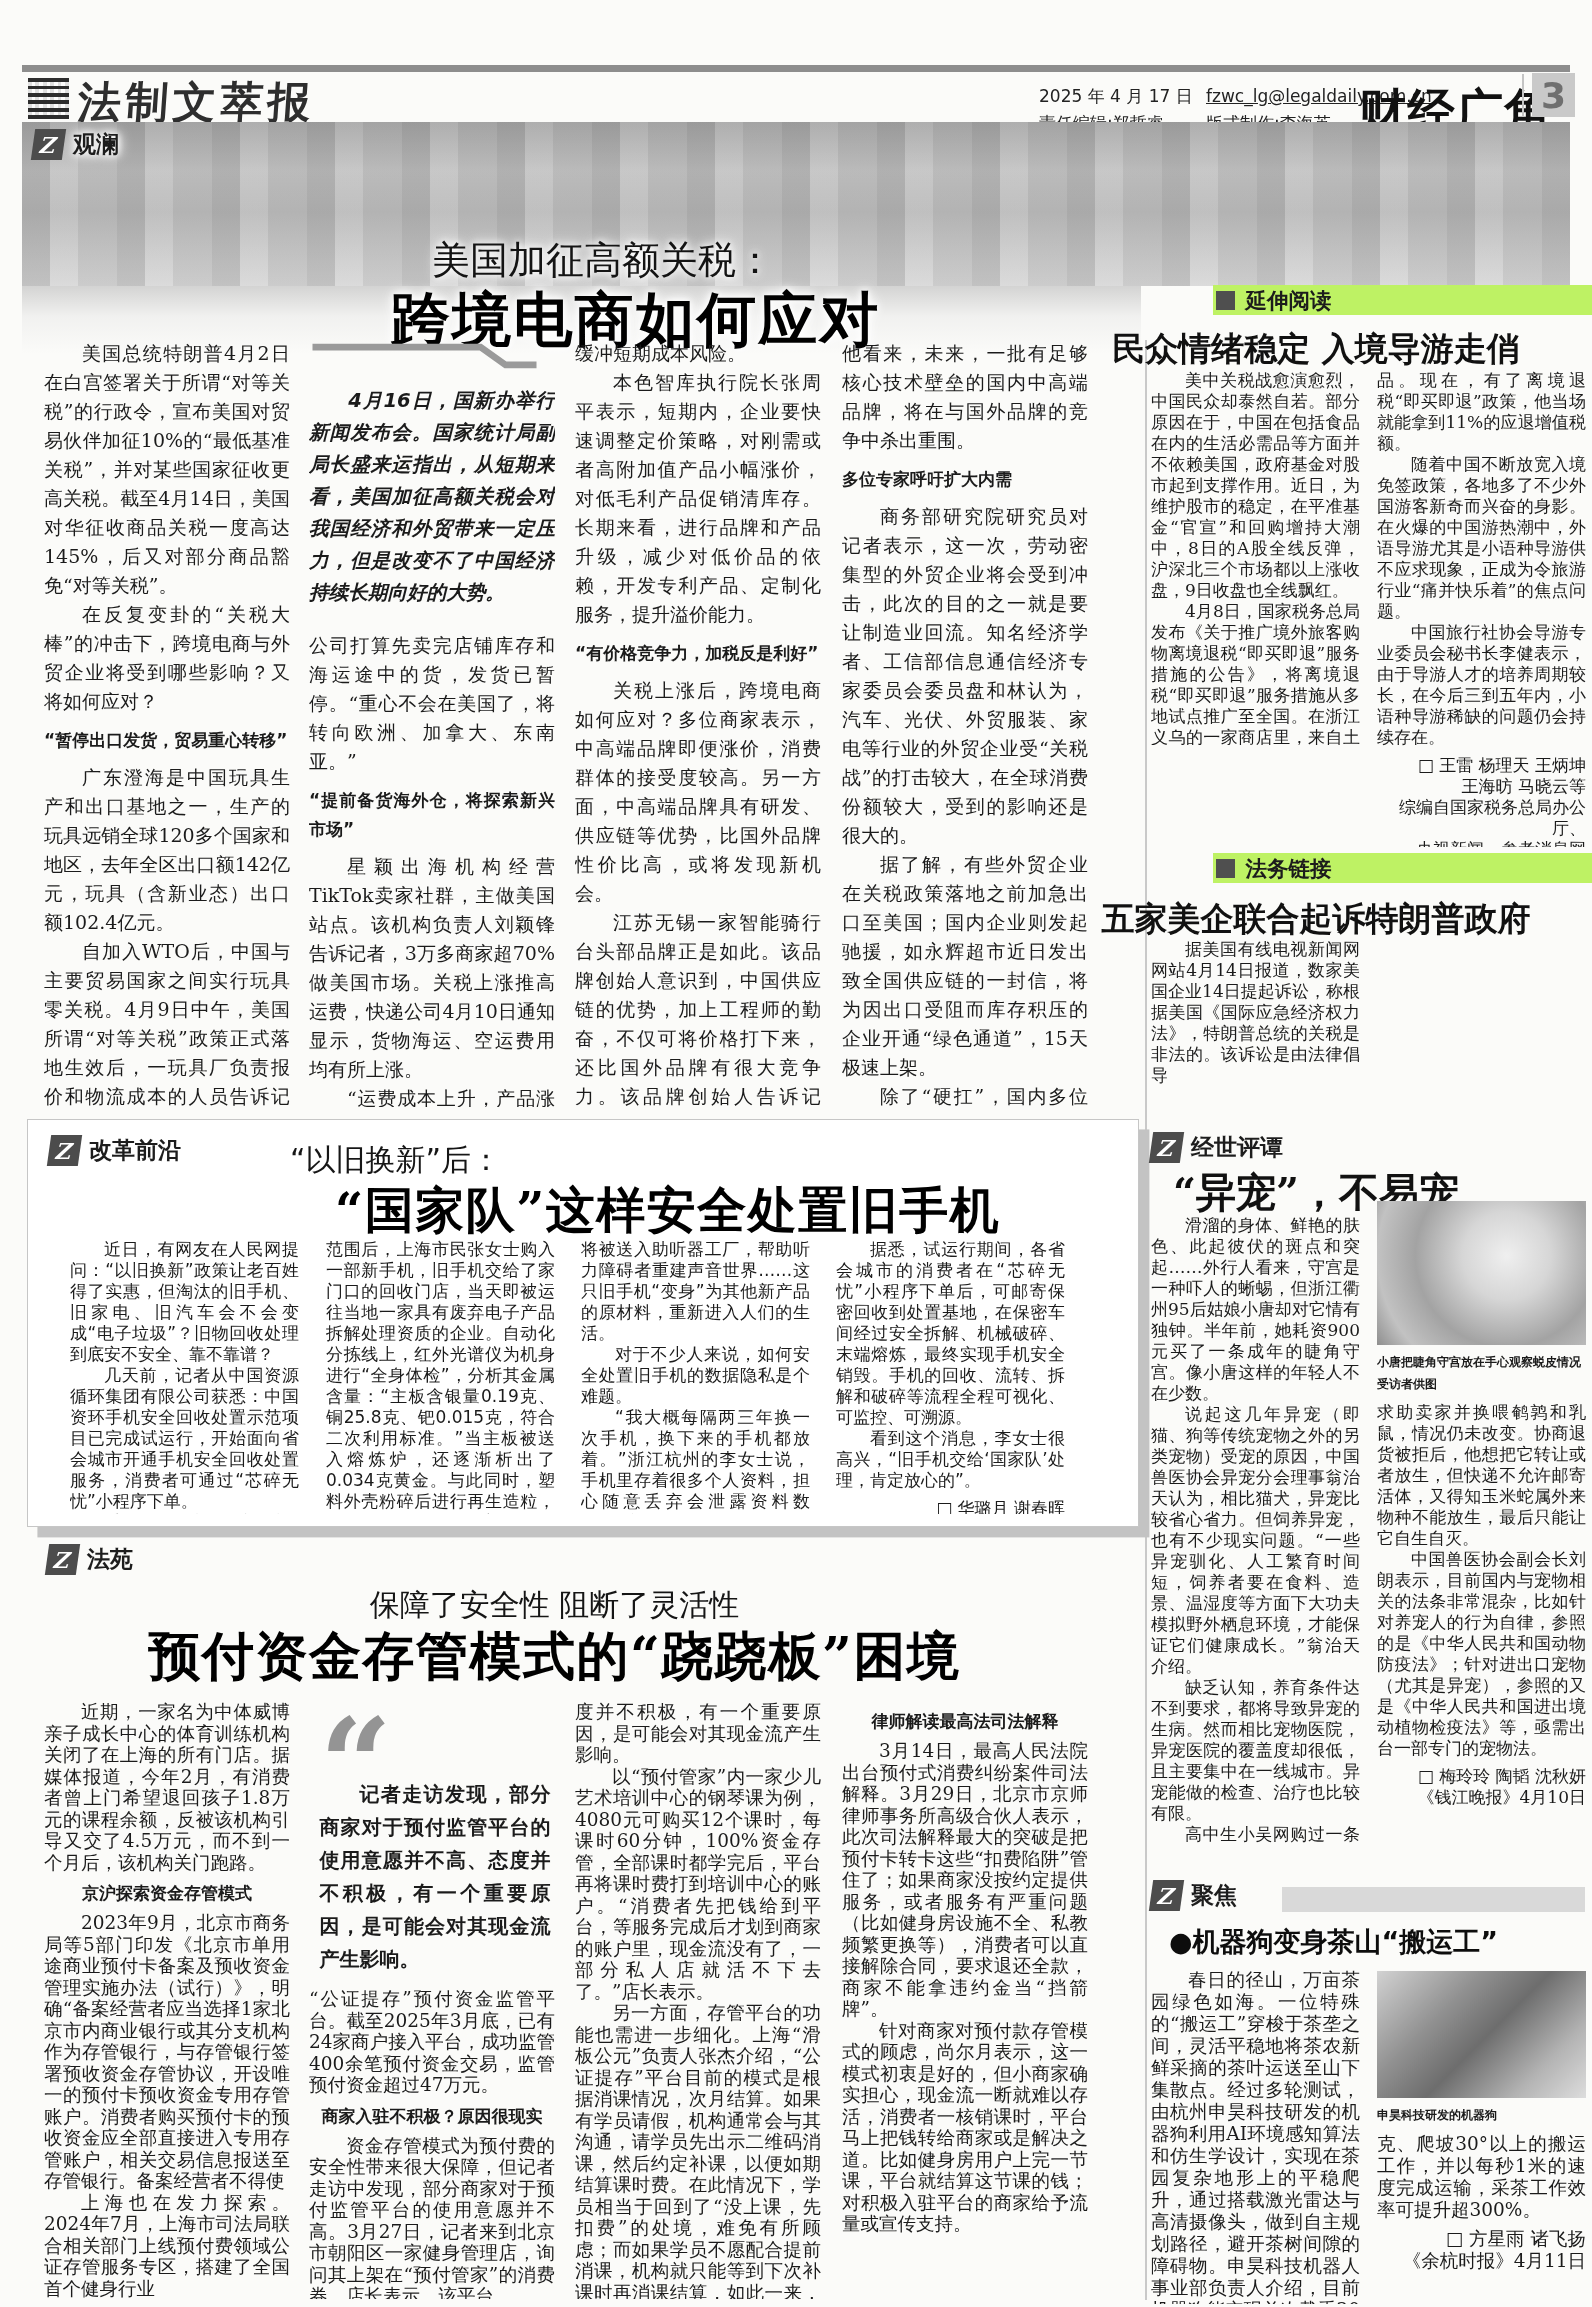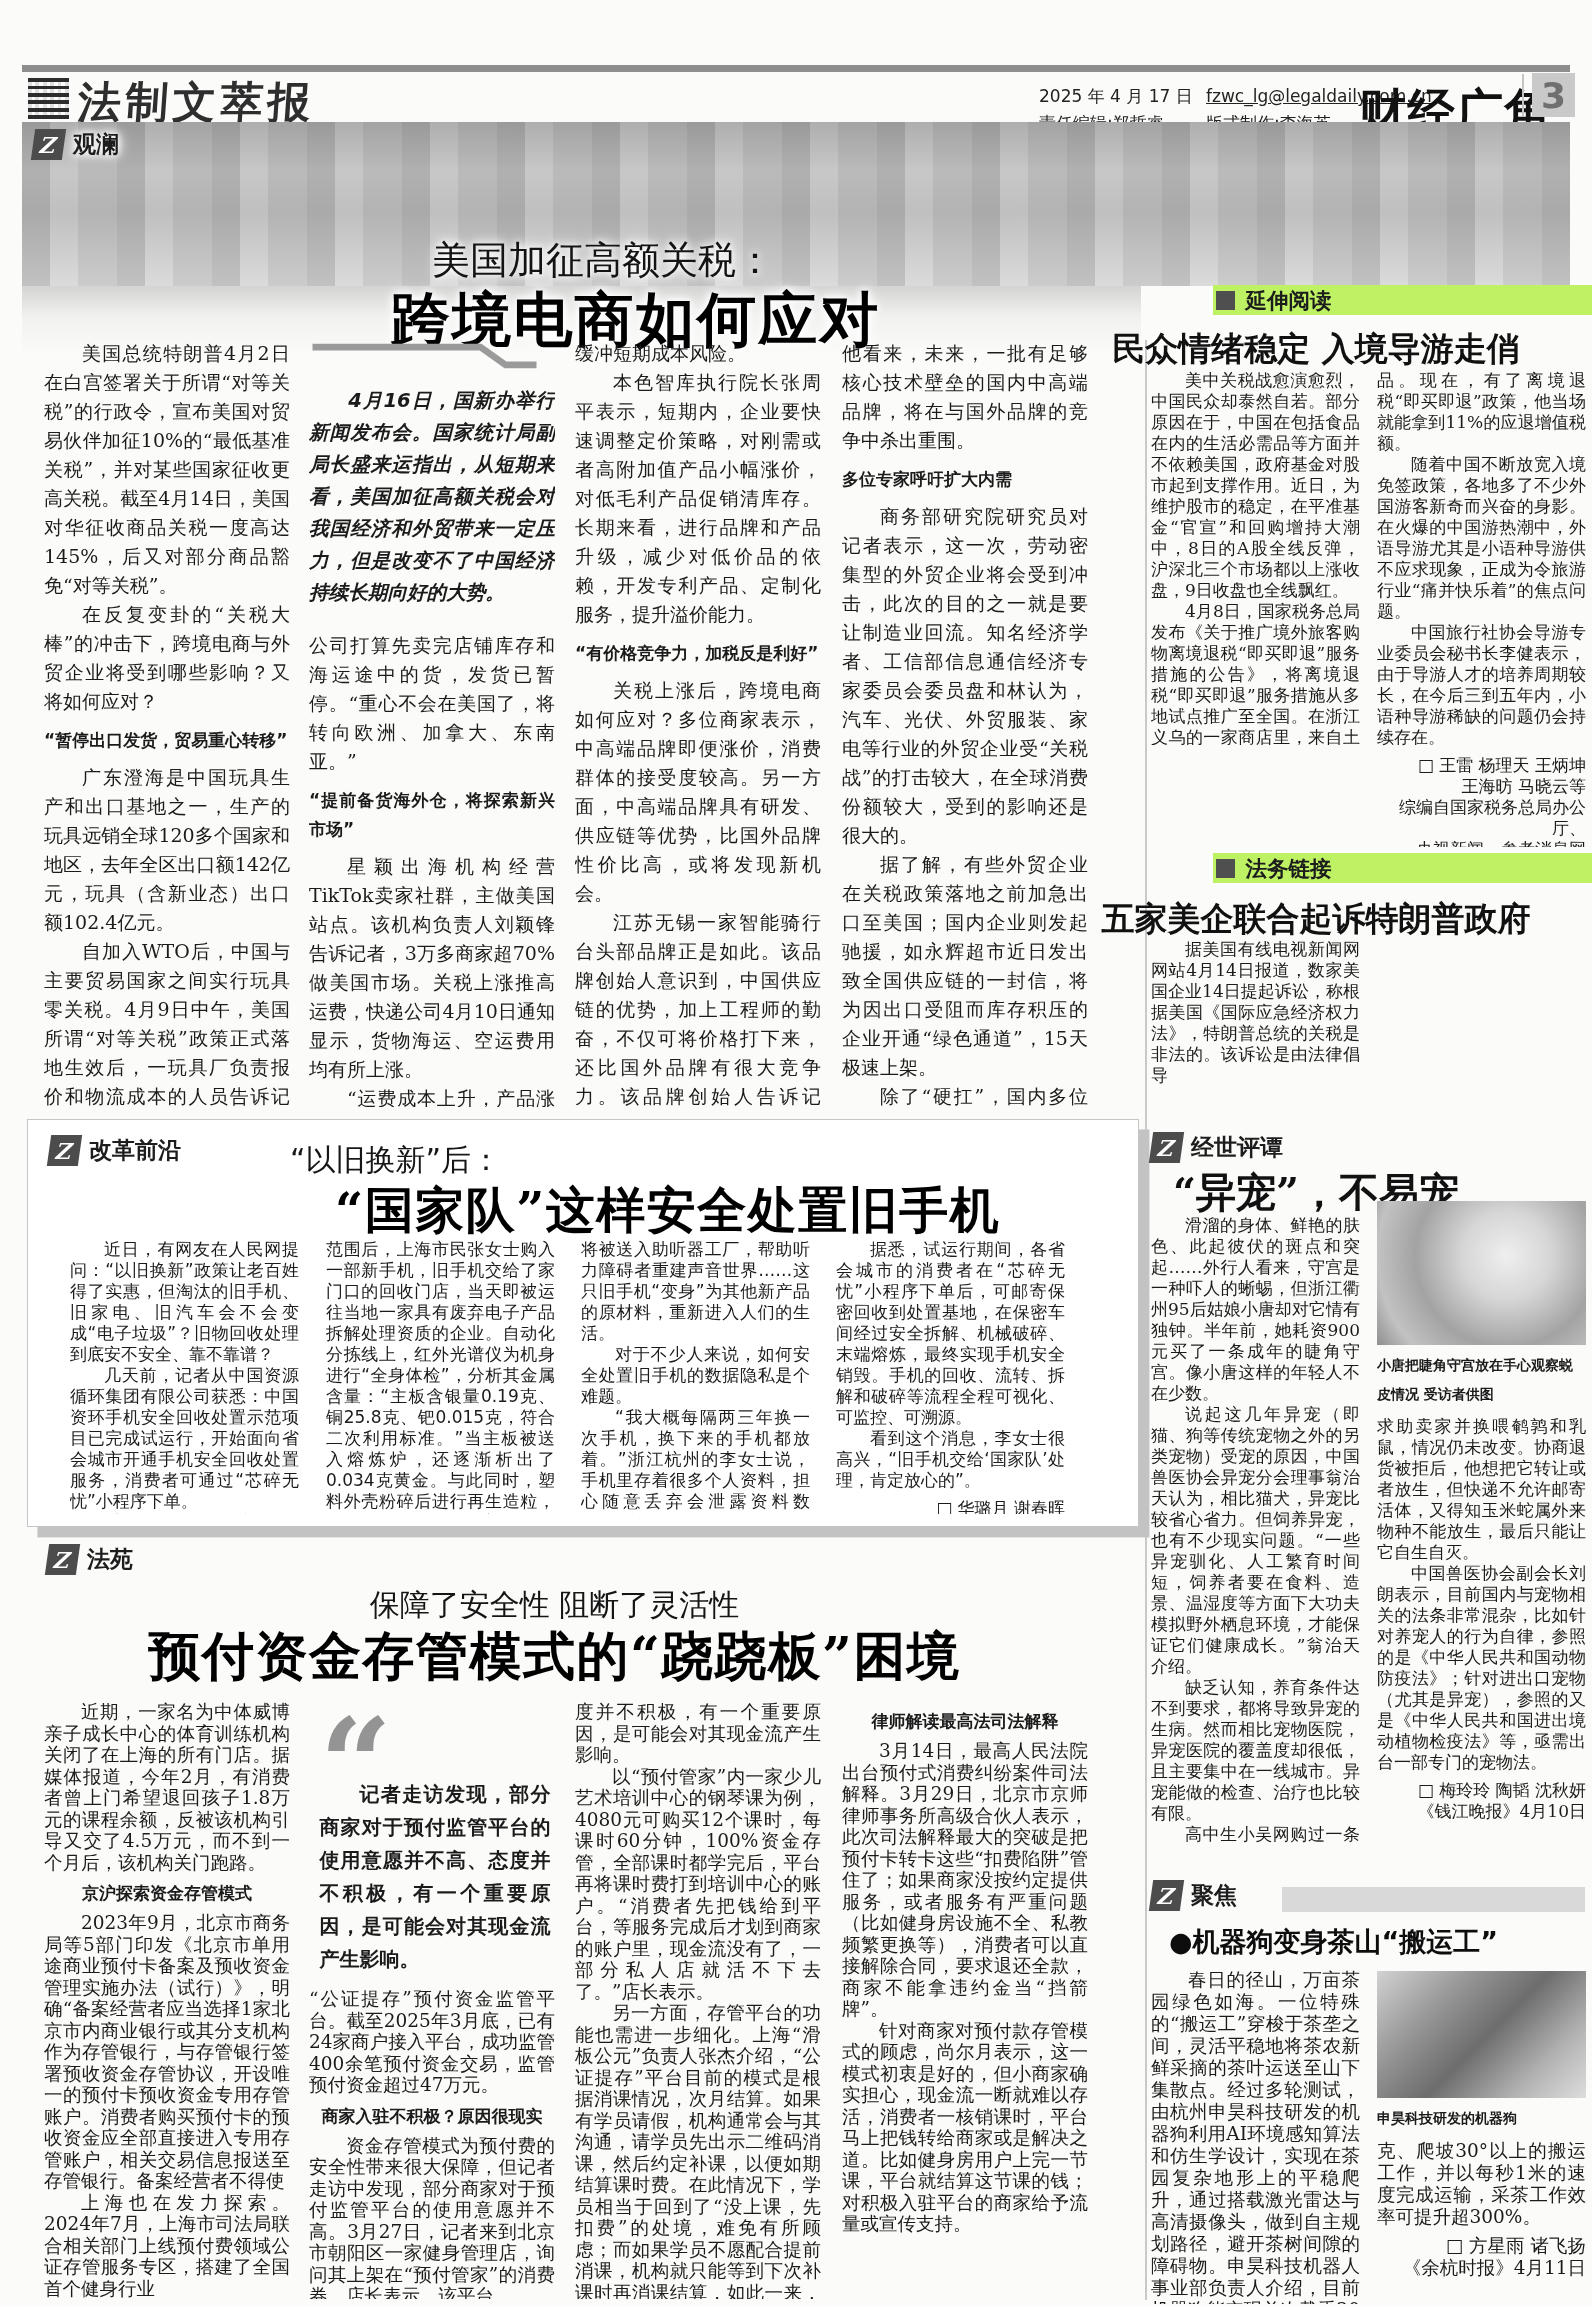--- a/index.html
+++ b/index.html
@@ -75,21 +75,21 @@
   .pull-quote p{font-family:"DejaVu Sans","Liberation Sans",sans-serif;font-weight:bold;
                 font-size:20px;line-height:33px;margin:6px 0 0;text-indent:2em;}
   
   .js-head{top:1165px;font-size:40px;font-family:"DejaVu Serif","Liberation Serif",serif;}
   .side-col{width:209px;}
   .figure{margin:1.5px 0 7.4px;}
   .photo{width:100%;}
   .photo-gecko{background:radial-gradient(circle at 62% 38%,#efefef 0%,#d6d6d6 28%,#a3a3a3 58%,#c2c2c2 82%,#8e8e8e 100%);}
   .photo-dog{background:linear-gradient(135deg,#d2d2d2 0%,#909090 32%,#6d6d6d 52%,#b3b3b3 78%,#dddddd 100%);}
   .caption{font-family:"DejaVu Sans","Liberation Sans",sans-serif;font-weight:bold;
-           font-size:14px;line-height:29px;margin:6px 0 0;text-indent:0;text-align:left;}
+           font-size:12px;line-height:22px;margin:6px 0 0;text-indent:0;text-align:left;}
   .jujiao-bar{left:1282px;top:1887px;width:303px;height:25px;background:#d9d9d9;}
   .jj-head{left:1169px;top:1924px;font-family:"DejaVu Sans","Liberation Sans",sans-serif;
            font-size:27px;font-weight:bold;color:#0d0d0d;}
   .jj-col{top:1969px;width:209px;font-size:18.5px;line-height:22px;}
 </style>
 </head>
 <body>
 
 <div class="page">
 

